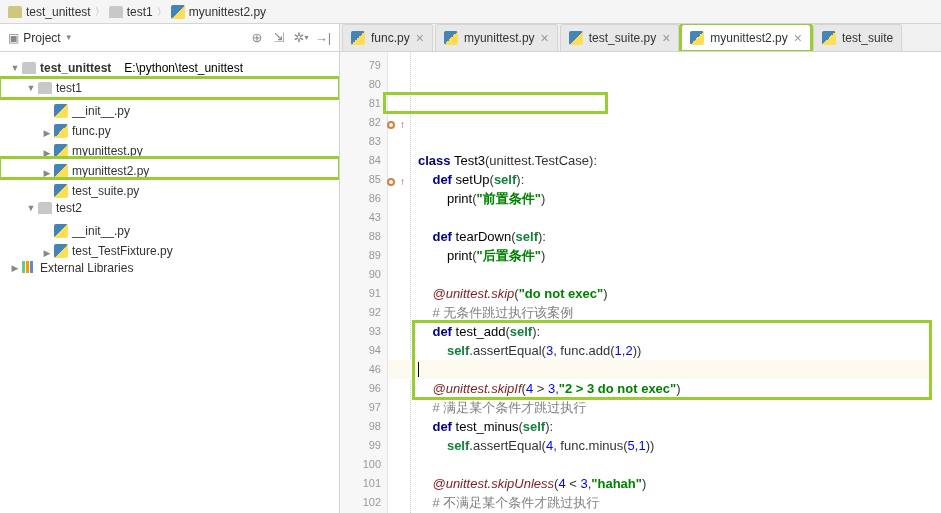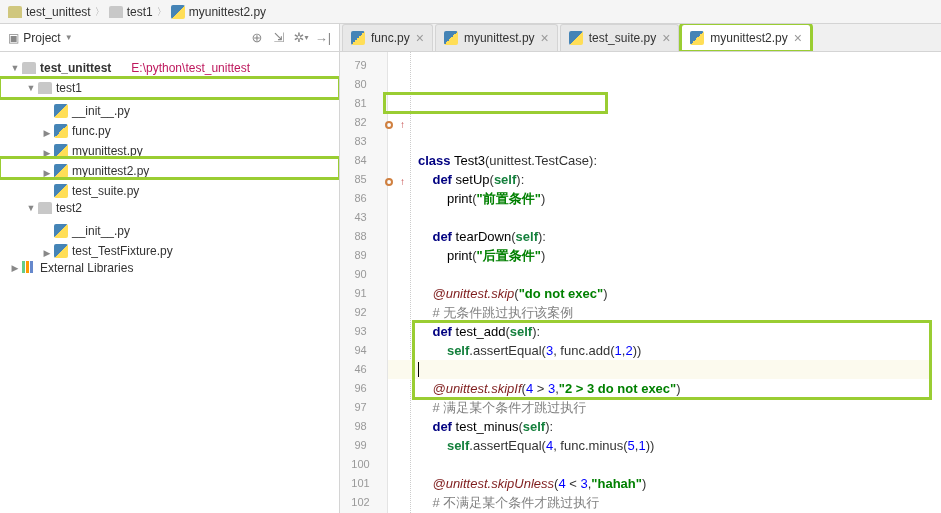--- a/index.html
+++ b/index.html
@@ -14,34 +14,34 @@
 .sidebar { width:340px; border-right:1px solid #d4d4d4; display:flex; flex-direction:column; }
 .sb-header { height:28px; border-bottom:1px solid #d4d4d4; display:flex; align-items:center; padding:0 8px; background:#fff; }
 .sb-title { display:flex; align-items:center; gap:4px; font-weight:500; }
 .sb-tools { margin-left:auto; display:flex; gap:6px; }
 .tool-ico { width:16px; height:16px; display:inline-flex; align-items:center; justify-content:center; color:#888; cursor:pointer; font-size:13px; }
 .tree { flex:1; overflow:auto; padding:6px 0; }
 .tree-row { display:flex; align-items:center; height:20px; padding-left:8px; cursor:pointer; white-space:nowrap; }
 .tw { width:14px; display:inline-flex; align-items:center; justify-content:center; color:#888; font-size:9px; }
 .tree-row .lbl { margin-left:4px; }
 .tree-row .lbl.bold { font-weight:bold; }
-.path-suffix { color:#be185d; margin-left:20px; }
+.path-suffix { color:#000000; margin-left:13px; }
 .ind1 { padding-left:24px; } .ind2 { padding-left:40px;align-items:flex-end; }
 .hl-green { outline:3px solid #9acd32; outline-offset:-1px; }
 .txtfile-ico { width:14px; height:14px; background:#e8e8e8; border:1px solid #bbb; display:inline-block; position:relative; }
 .txtfile-ico::after { content:""; position:absolute; top:2px; left:2px; right:2px; height:1px; background:#999; box-shadow:0 2px 0 #999,0 4px 0 #999,0 6px 0 #999; }
 .lib-ico { width:14px; height:14px; display:inline-block; }
 .lib-ico::before { content:""; display:block; width:3px; height:12px; background:#6c8; box-shadow:4px 0 0 #f90,8px 0 0 #68c; }
 .editor-pane { flex:1; display:flex; flex-direction:column; overflow:hidden; }
 .tabs { height:28px; border-bottom:1px solid #d4d4d4; display:flex; align-items:flex-end; background:#f0f0f0; overflow:hidden; }
 .tab { height:27px; border:1px solid #d4d4d4; border-bottom:none; background:#e8e8e8; display:flex; align-items:center; padding:0 8px; gap:6px; margin-left:2px; cursor:pointer; position:relative; border-radius:3px 3px 0 0; }
 .tab.active { background:#fff; z-index:2; }
 .tab-close { color:#999; font-size:14px; cursor:pointer; }
 .code-area { flex:1; display:flex; overflow:hidden; font-family:Consolas,monospace; font-size:13px; line-height:19px; }
-.gutter { width:48px; background:#f7f7f7; border-right:1px solid #e4e4e4; text-align:center; color:#999; padding:4px 6px 0 0; font-size:11px; position:relative; }
+.gutter { width:48px; background:#f7f7f7; border-right:1px solid #e4e4e4; text-align:right; color:#999; padding:4px 6px 0 0; font-size:11px; position:relative; }
 .gutter-row { height:19px; position:relative; }
 .g-mark { position:absolute; right:-14px; top:3px; width:12px; height:12px; }
 .g-circle { width:8px; height:8px; border:2px solid #d08040; border-radius:50%; display:inline-block; }
 .g-arrow { color:#c04040; font-size:10px; position:absolute; right:-24px; top:2px; }
 .code { flex:1; padding:4px 12px 0 30px; white-space:pre; position:relative; }
 .code-row { height:19px; position:relative; }
 .kw { color:#000080; font-weight:bold; }
 .decor { color:#7f1d1d; font-style:italic; }
 .str { color:#008000; font-weight:bold; }
 .self { color:#15803d;font-weight:bold; }
@@ -166,20 +166,24 @@
         </div>
         <div class="tab">
           <span class="pyfile-ico"></span>
           <span>test_suite.py</span>
           <span class="tab-close">×</span>
         </div>
         <div class="tab active hl-green">
           <span class="pyfile-ico"></span>
           <span>myunittest2.py</span>
           <span class="tab-close">×</span>
+        </div>
+        <div class="tab">
+          <span class="pyfile-ico"></span>
+          <span>test_suite</span>
         </div>
       </div>
     <div class="code-area">
       <div class="gutter" id="gutter-host">
           <div class="gutter-row">79</div>
           <div class="gutter-row">80</div>
           <div class="gutter-row">81</div>
           <div class="gutter-row">82<span class="g-mark"><span class="g-circle"></span></span><span class="g-arrow">↑</span></div>
           <div class="gutter-row">83</div>
           <div class="gutter-row">84</div>

